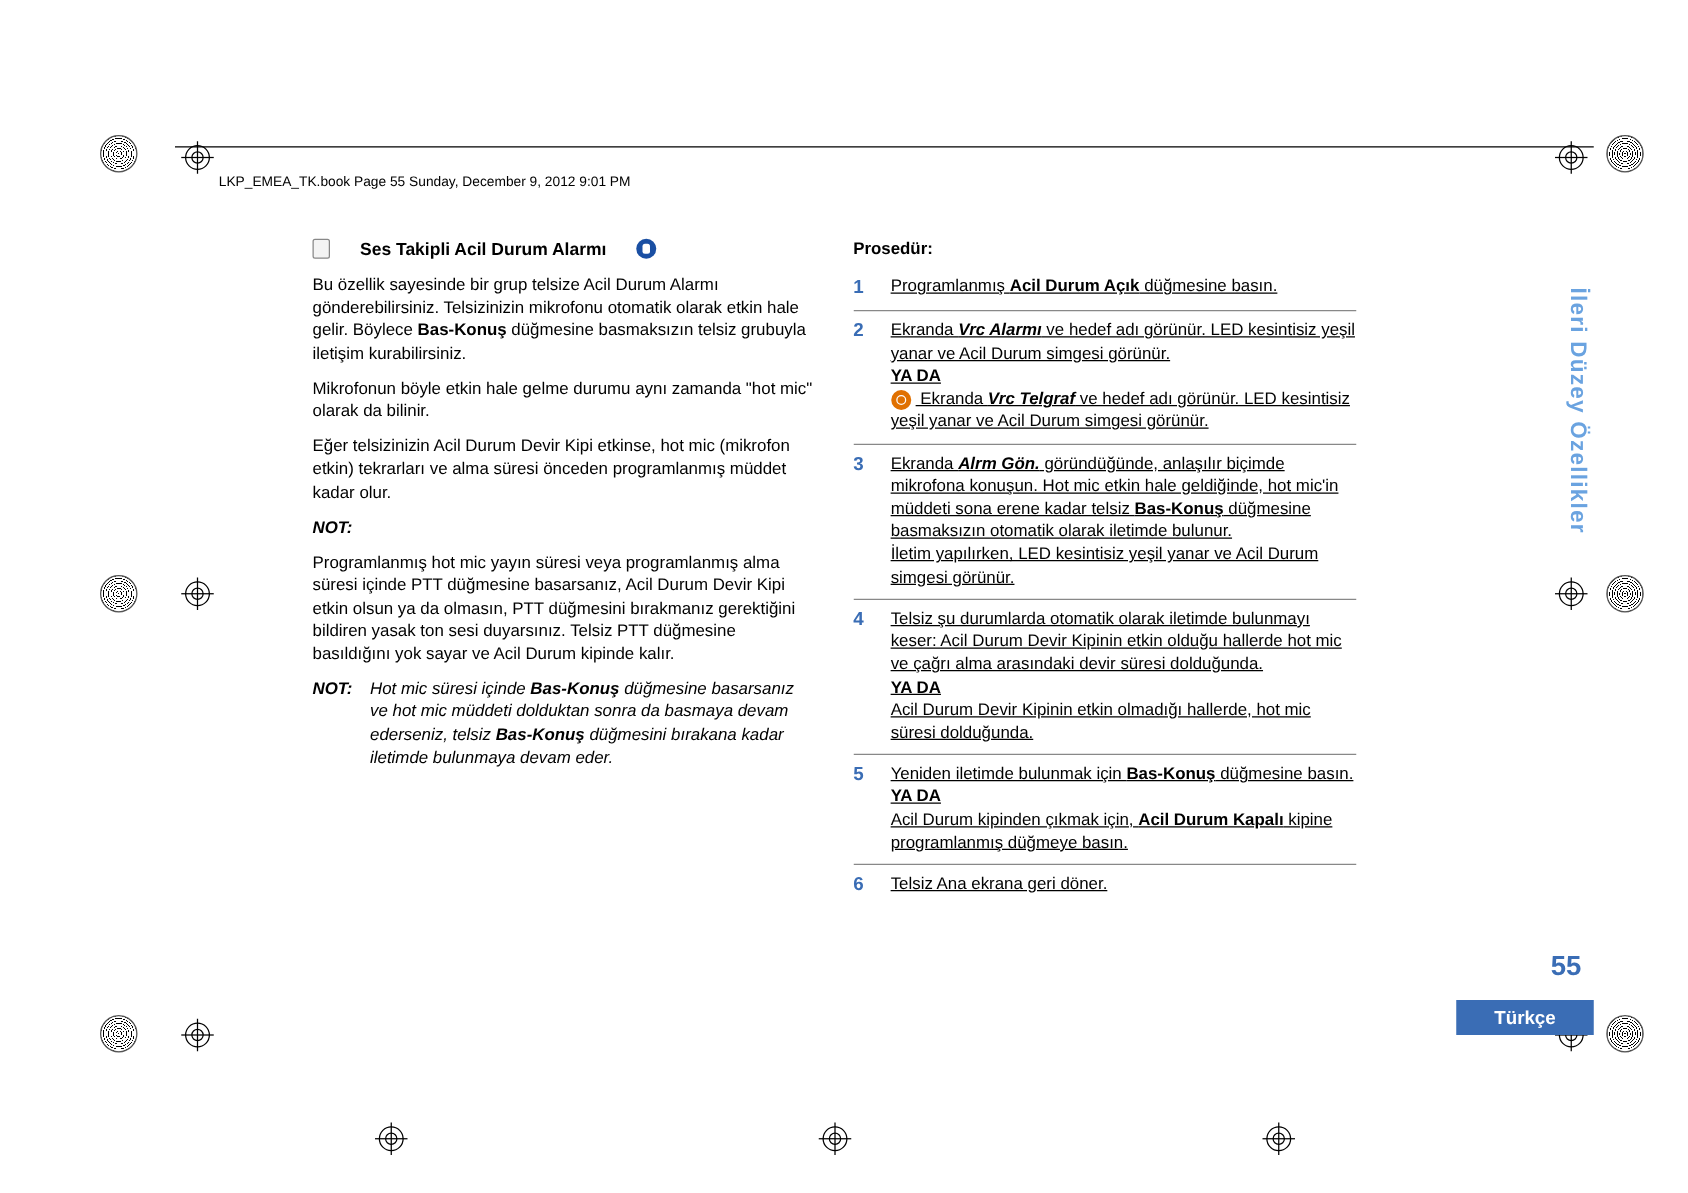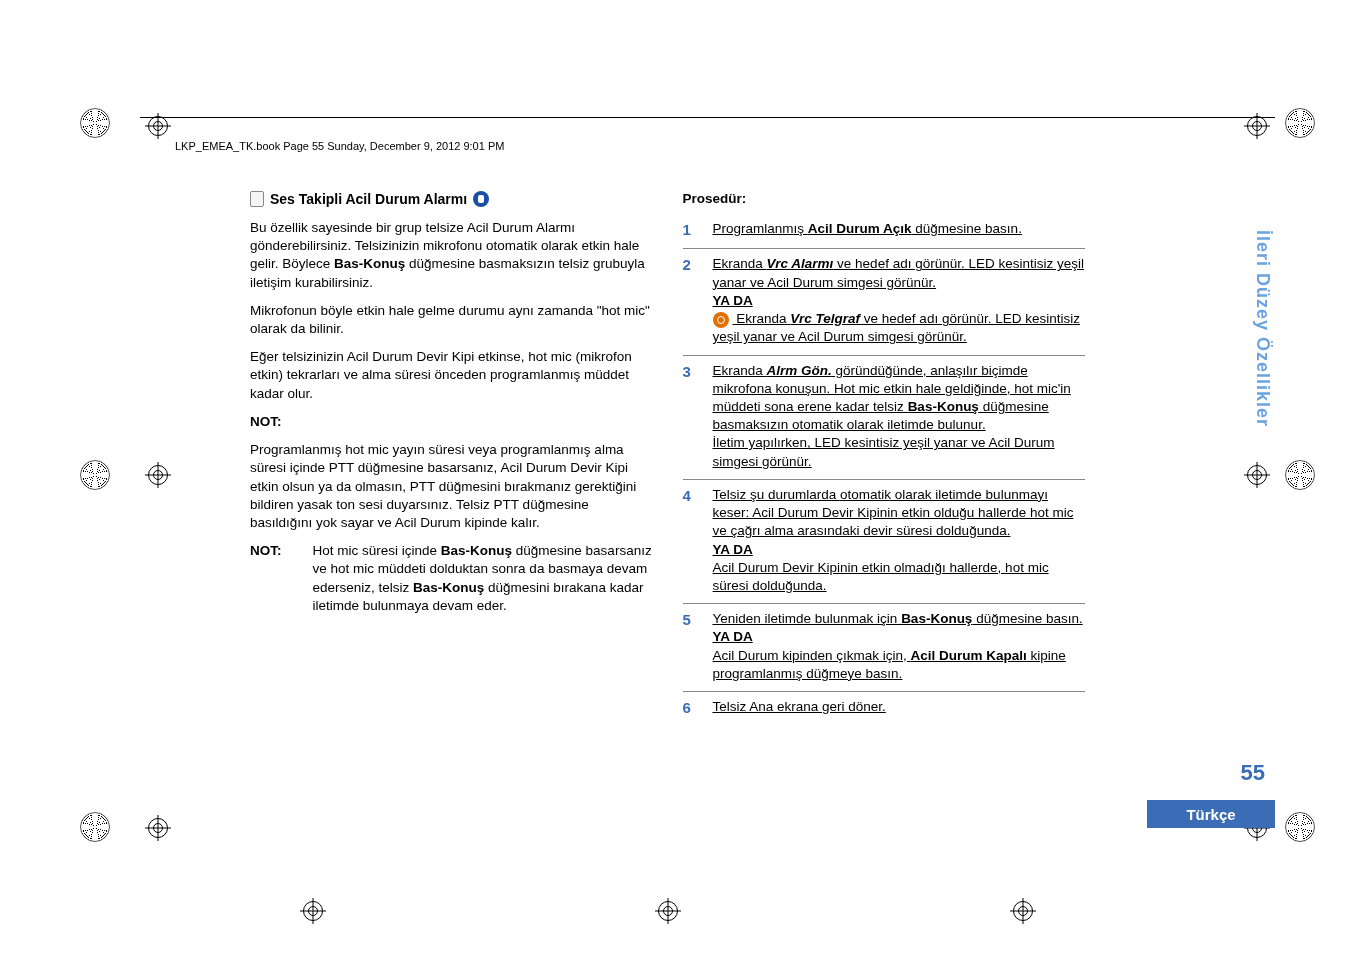--- a/index.html
+++ b/index.html
@@ -37,21 +37,21 @@
   }
   .col {
     width: 50%;
     font-size: 13.5px;
     line-height: 1.35;
   }
   .col p { margin-bottom: 10px; }
   .heading-row {
     display: flex;
     align-items: center;
-    gap: 6px;
+    gap: 24px;
     margin-bottom: 10px;
   }
   .doc-icon {
     width: 14px; height: 16px;
     border: 1px solid #888;
     border-radius: 2px;
     background: #f4f4f4;
     position: relative;
     flex: 0 0 auto;
   }
@@ -86,22 +86,23 @@
     margin-right: 4px;
   }
   .orange-circle::after {
     content: "";
     width: 6px; height: 6px;
     border: 1.5px solid #fff;
     border-radius: 50%;
   }
   .note-row {
     display: flex;
-    gap: 31px;
+    gap: 14px;
     margin-bottom: 10px;
+    font-style: italic;
   }
   .note-label { font-weight: bold; flex: 0 0 auto; }
   .note-body { flex: 1; }
   .proc-title { font-weight: bold; margin-bottom: 6px; }
   .step {
     display: flex;
     gap: 12px;
     border-bottom: 1px solid #888;
     padding: 6px 0 8px 0;
   }
@@ -135,21 +136,21 @@
     right: 85px;
     top: 760px;
     font-size: 22px;
     font-weight: bold;
     color: #3a6db5;
   }
   .lang-tab {
     position: absolute;
     right: 75px;
     top: 800px;
-    width: 128px;
+    width: 110px;
     height: 28px;
     background: #3a6db5;
     color: #fff;
     font-weight: bold;
     font-size: 15px;
     display: flex;
     align-items: center;
     justify-content: center;
   }
   

